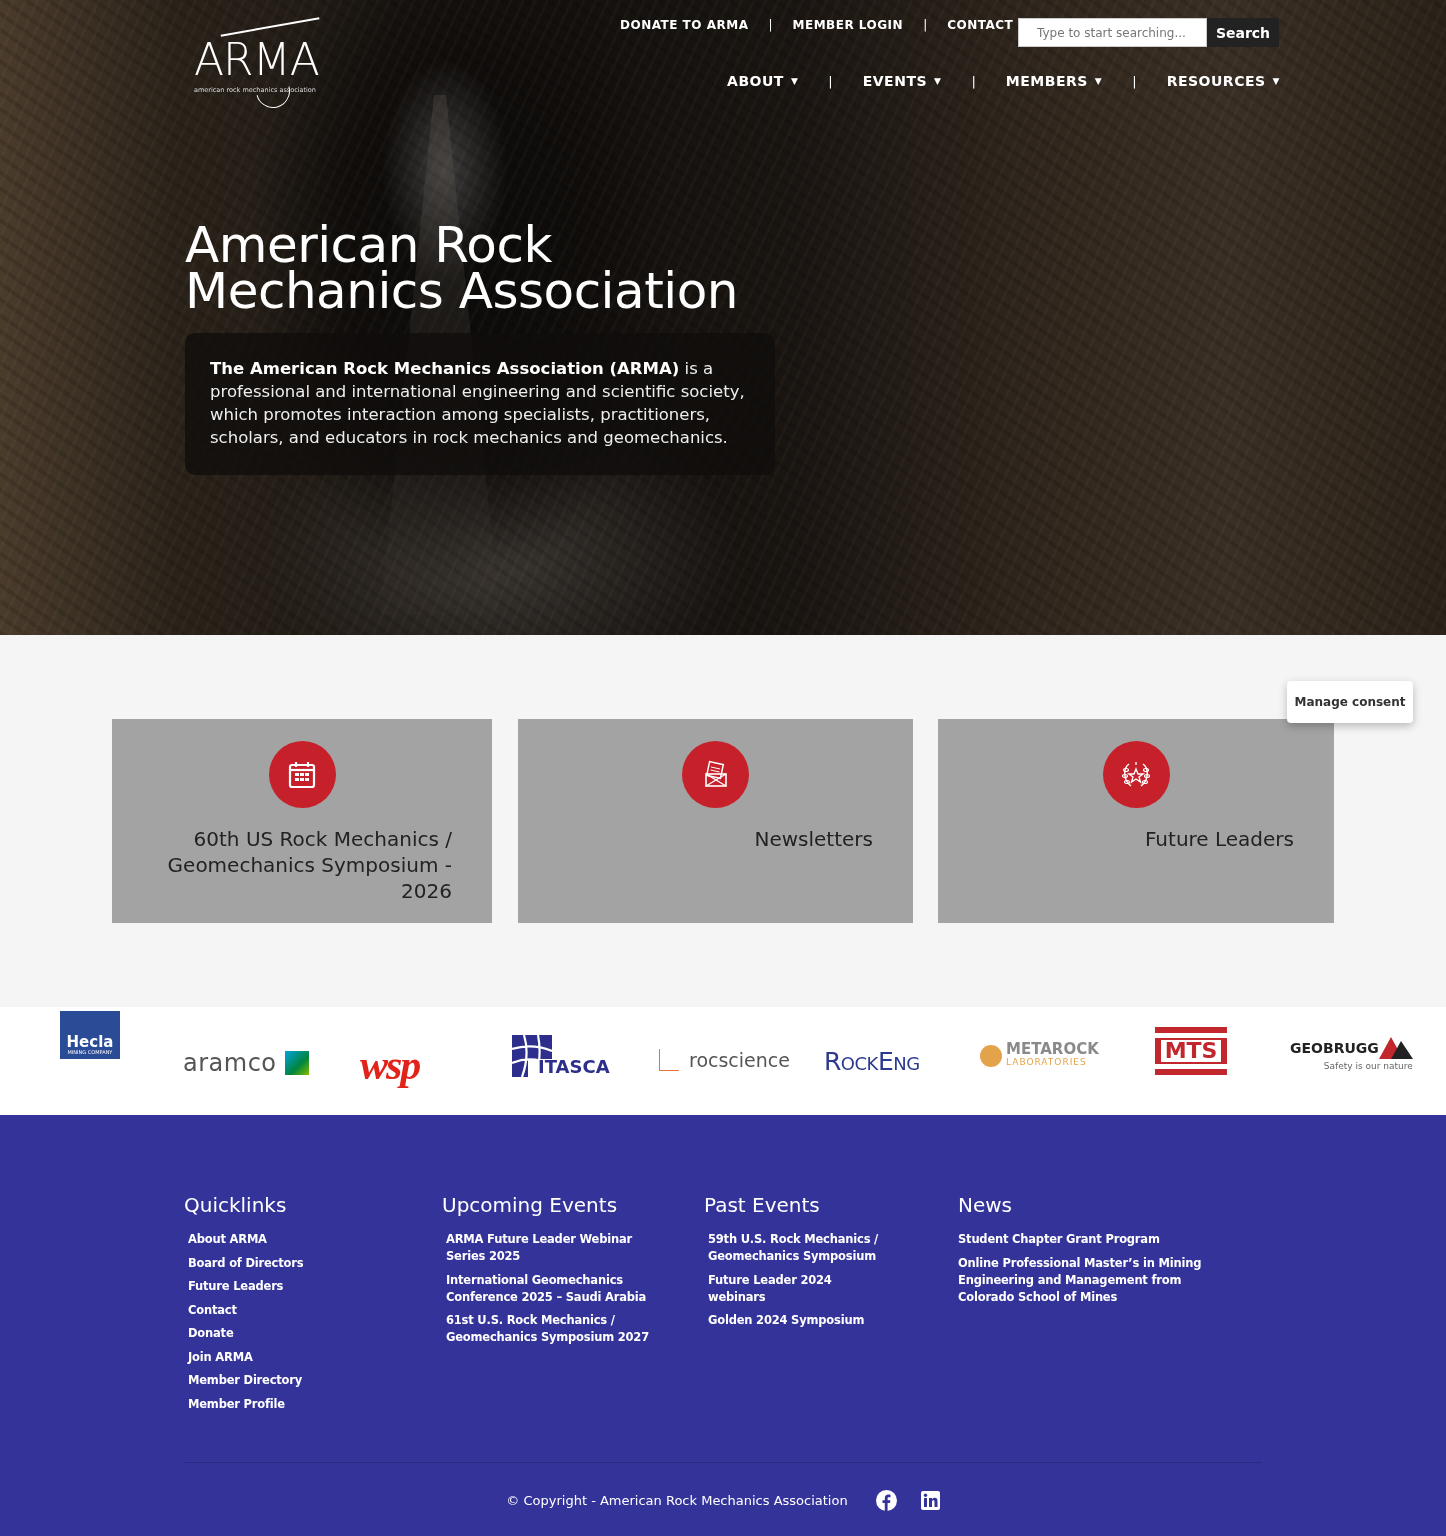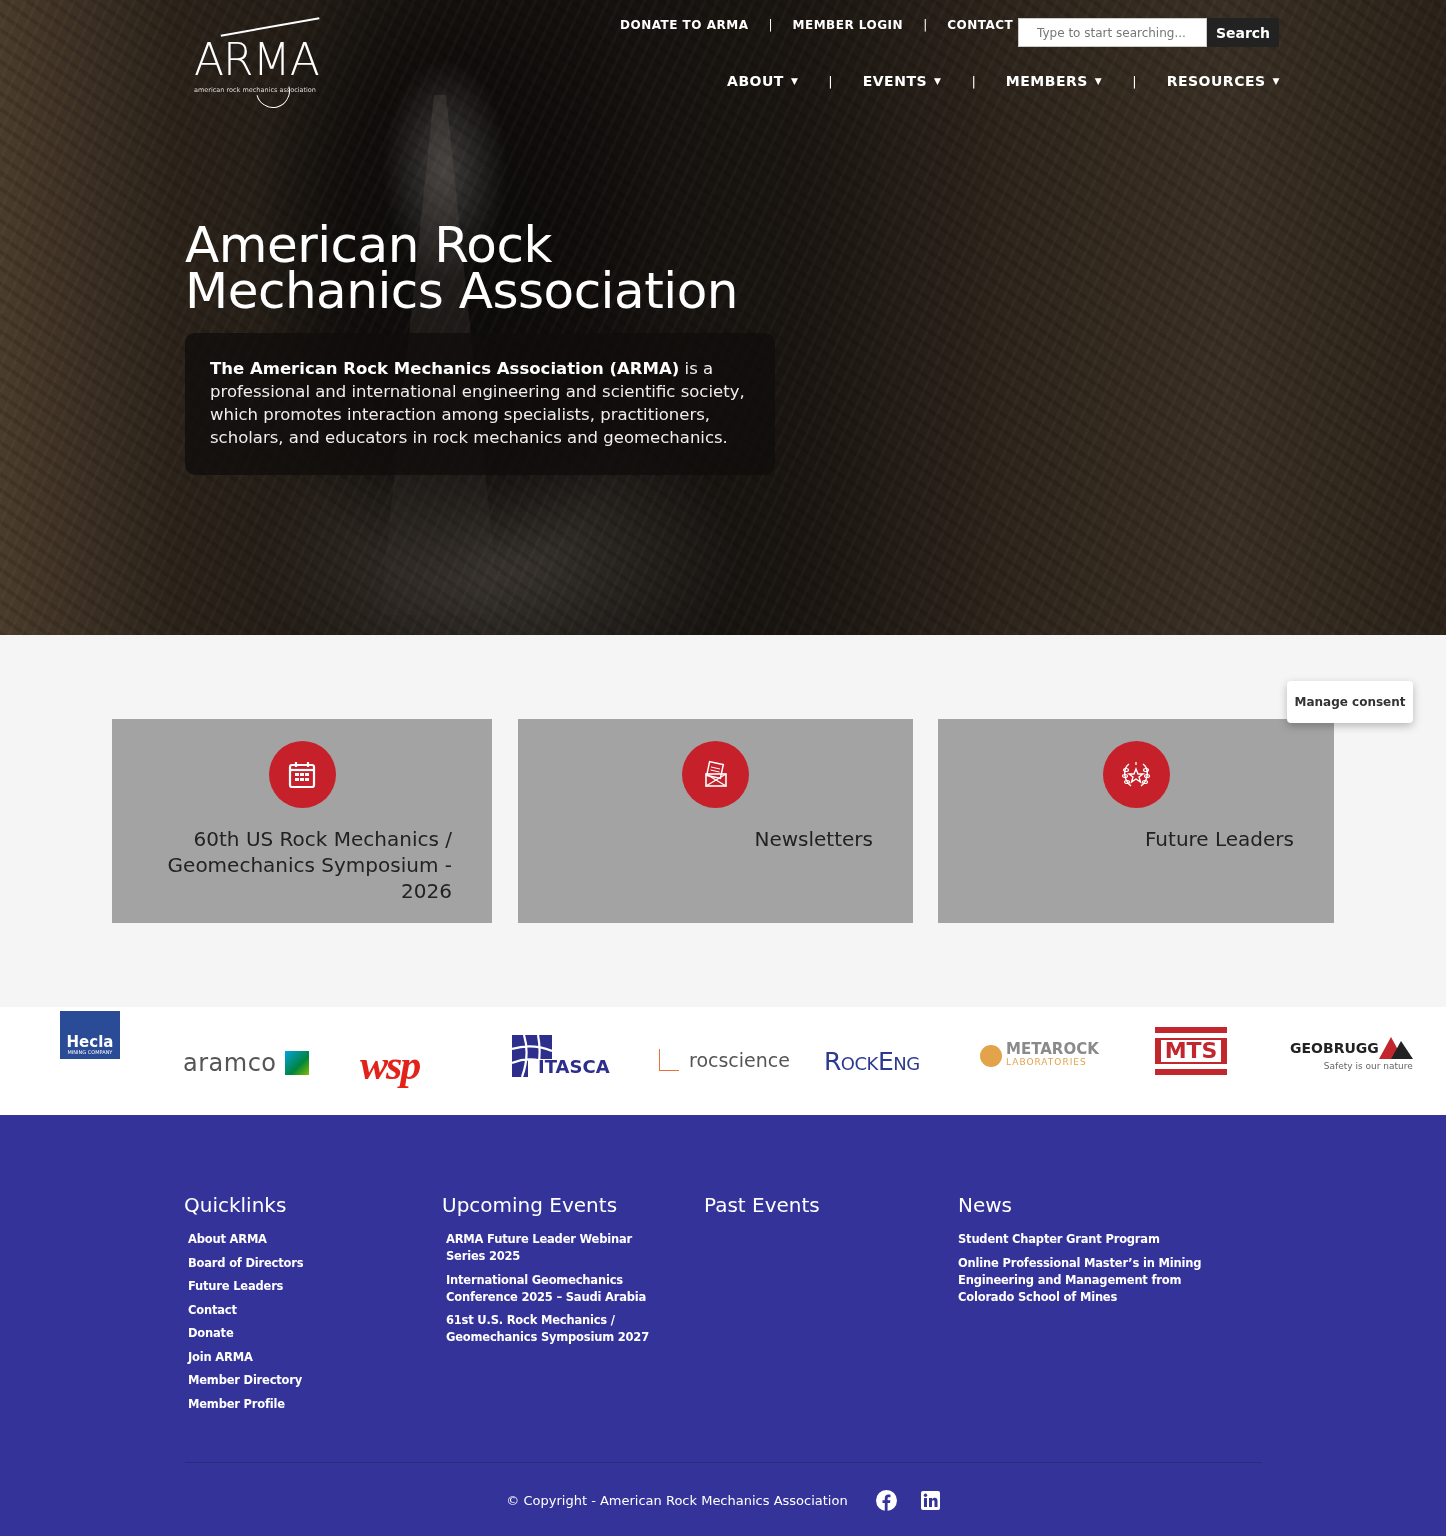--- a/index.html
+++ b/index.html
@@ -304,20 +304,25 @@
   <div class="fcol" style="left:442px;width:225px;">
     <h3>Upcoming Events</h3>
     <ul>
       <li>ARMA Future Leader Webinar Series 2025</li>
       <li>International Geomechanics Conference 2025 – Saudi Arabia</li>
       <li>61st U.S. Rock Mechanics / Geomechanics Symposium 2027</li>
     </ul>
   </div>
   <div class="fcol" style="left:704px;width:180px;">
     <h3>Past Events</h3>
+    <ul>
+      <li>59th U.S. Rock Mechanics / Geomechanics Symposium</li>
+      <li>Future Leader 2024 webinars</li>
+      <li>Golden 2024 Symposium</li>
+    </ul>
   </div>
   <div class="fcol wide" style="left:958px;">
     <h3>News</h3>
     <ul style="padding-left:0;">
       <li>Student Chapter Grant Program</li>
       <li>Online Professional Master’s in Mining Engineering and Management from Colorado School of Mines</li>
     </ul>
   </div>
 
   <div class="fdivider"></div>

